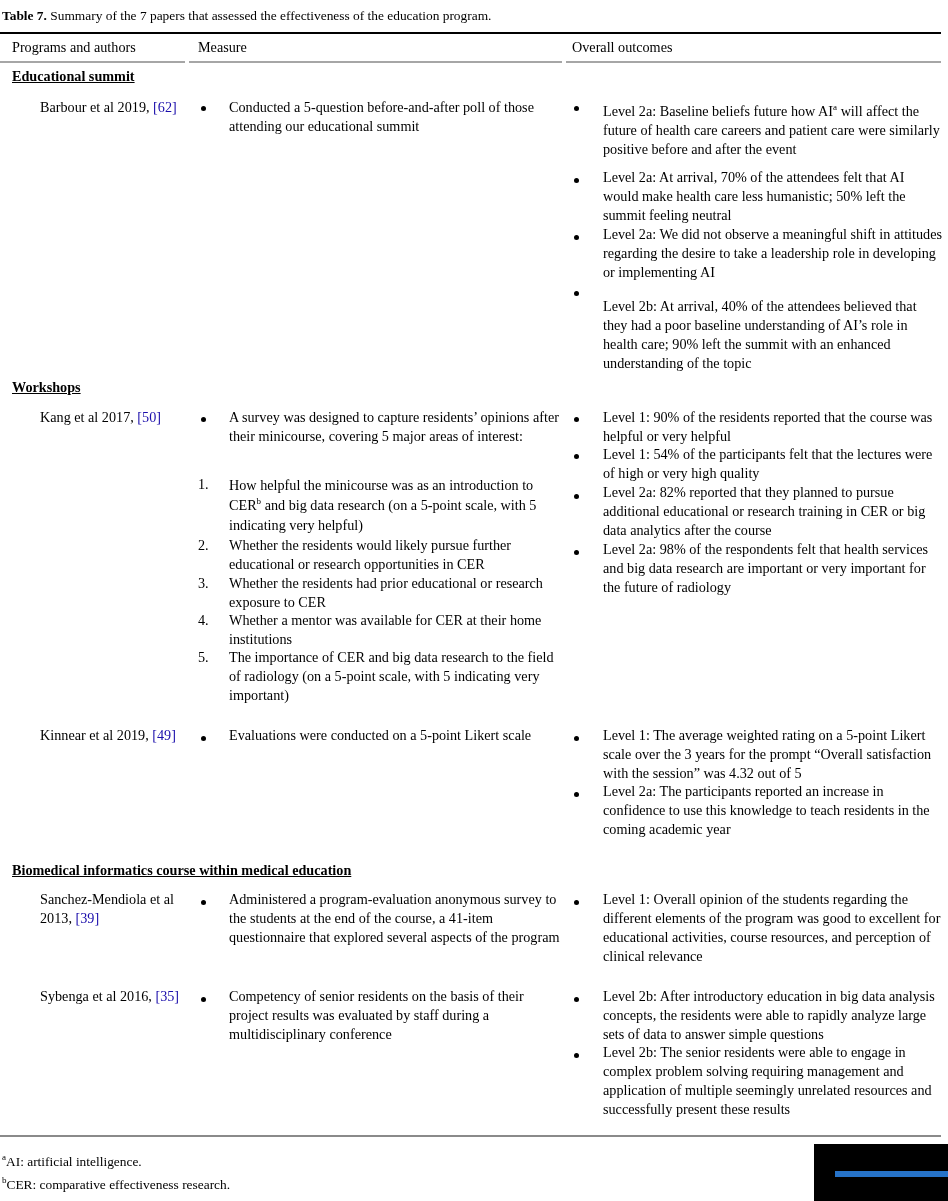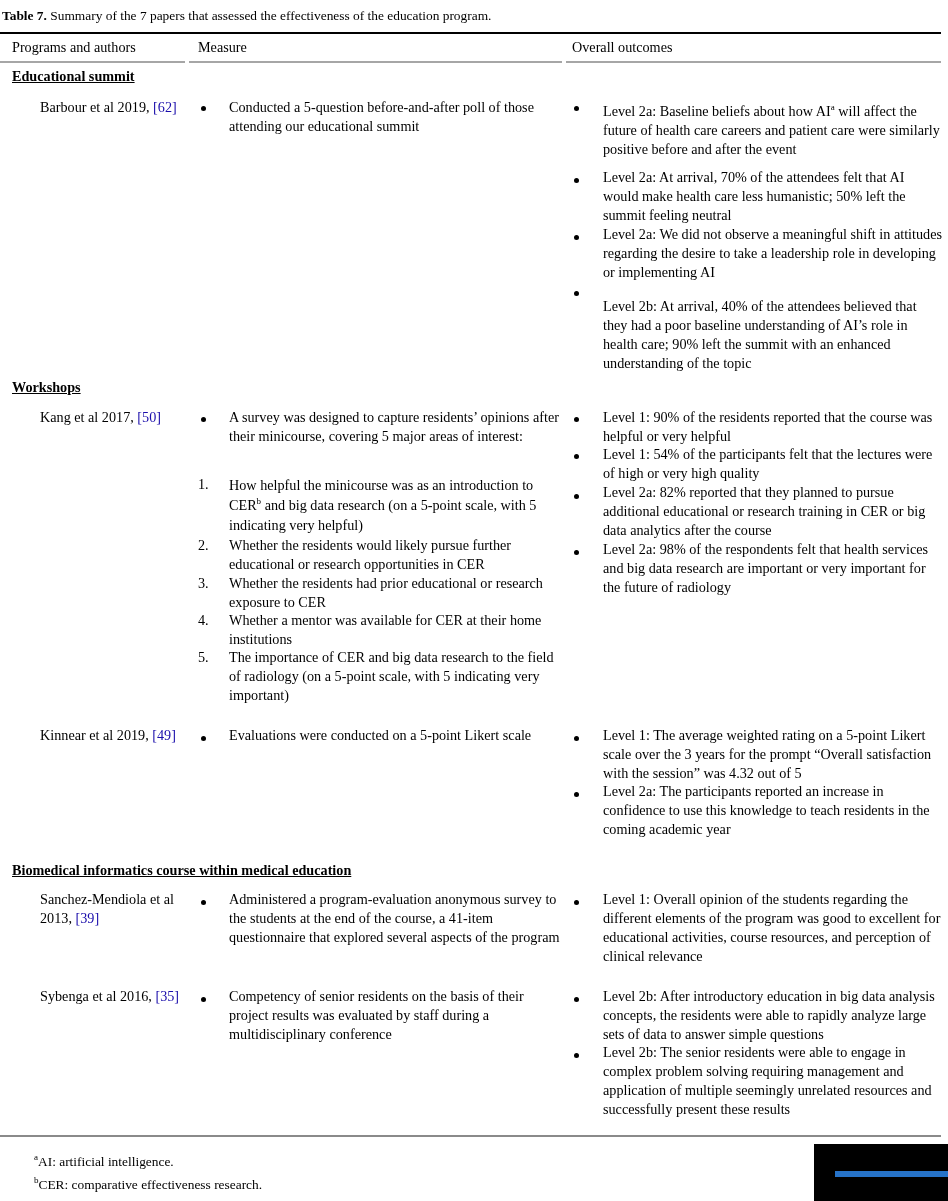--- a/index.html
+++ b/index.html
@@ -16,21 +16,21 @@
   .rule-bottom { position: absolute; left: 0; width: 941px; top: 1135px; height: 0; border-top: 2px solid #8a8a8a; }
   .section { position: absolute; left: 12px; font-weight: bold; white-space: nowrap; text-decoration: underline; }
   .author { position: absolute; left: 40px; width: 150px; }
   .author a { color: #1a0dab; text-decoration: none; }
   .bullet { position: absolute; width: 8px; text-align: center; }
   .bullet::before { content: ""; display: inline-block; width: 5px; height: 5px; border-radius: 50%; background: #000; vertical-align: middle; }
   .num { position: absolute; left: 198px; }
   .mtext { position: absolute; left: 229px; width: 335px; }
   .otext { position: absolute; left: 603px; width: 340px; }
   sup { font-size: 9px; line-height: 0; vertical-align: 6px; }
-  .fn { position: absolute; left: 2px; font-size: 13.4px; white-space: nowrap; margin-left: 32px; }
+  .fn { position: absolute; left: 2px; font-size: 13.4px; white-space: nowrap; }
   .overlay { position: absolute; left: 814px; top: 1144px; width: 134px; height: 57px; background: #000; }
   .overlay .bar { position: absolute; left: 21px; top: 27px; width: 113px; height: 6px; background: #2673c9; }
 </style>
 </head>
 <body>
 
 <div class="caption">
   <b>Table 7.</b>
   <span>Summary of the 7 papers that assessed the effectiveness of the education program.</span>
 </div>
@@ -47,21 +47,21 @@
 
 <div>
   <div class="author" style="top:98px">
     <span>Barbour et al 2019,</span>
     <a>[62]</a>
   </div>
   <span class="bullet" style="left:199px;top:98px"></span>
   <div class="mtext" style="top:98px">Conducted a 5-question before-and-after poll of those attending our educational summit</div>
 
   <span class="bullet" style="left:572px;top:98px"></span>
-  <div class="otext" style="top:102px"><span>Level 2a: Baseline beliefs about how AI</span><sup>a</sup><span> will affect the future of health care careers and patient care were similarly positive before and after the event</span></div>
+  <div class="otext" style="top:102px"><span>Level 2a: Baseline beliefs future how AI</span><sup>a</sup><span> will affect the future of health care careers and patient care were similarly positive before and after the event</span></div>
   <span class="bullet" style="left:572px;top:170px"></span>
   <div class="otext" style="top:168px">Level 2a: At arrival, 70% of the attendees felt that AI would make health care less humanistic; 50% left the summit feeling neutral</div>
   <span class="bullet" style="left:572px;top:227px"></span>
   <div class="otext" style="top:225px">Level 2a: We did not observe a meaningful shift in attitudes regarding the desire to take a leadership role in developing or implementing AI</div>
   <span class="bullet" style="left:572px;top:283px"></span>
   <div class="otext" style="top:297px">Level 2b: At arrival, 40% of the attendees believed that they had a poor baseline understanding of AI’s role in health care; 90% left the summit with an enhanced understanding of the topic</div>
 </div>
 
 <div class="section" style="top:378px">Workshops</div>
 

